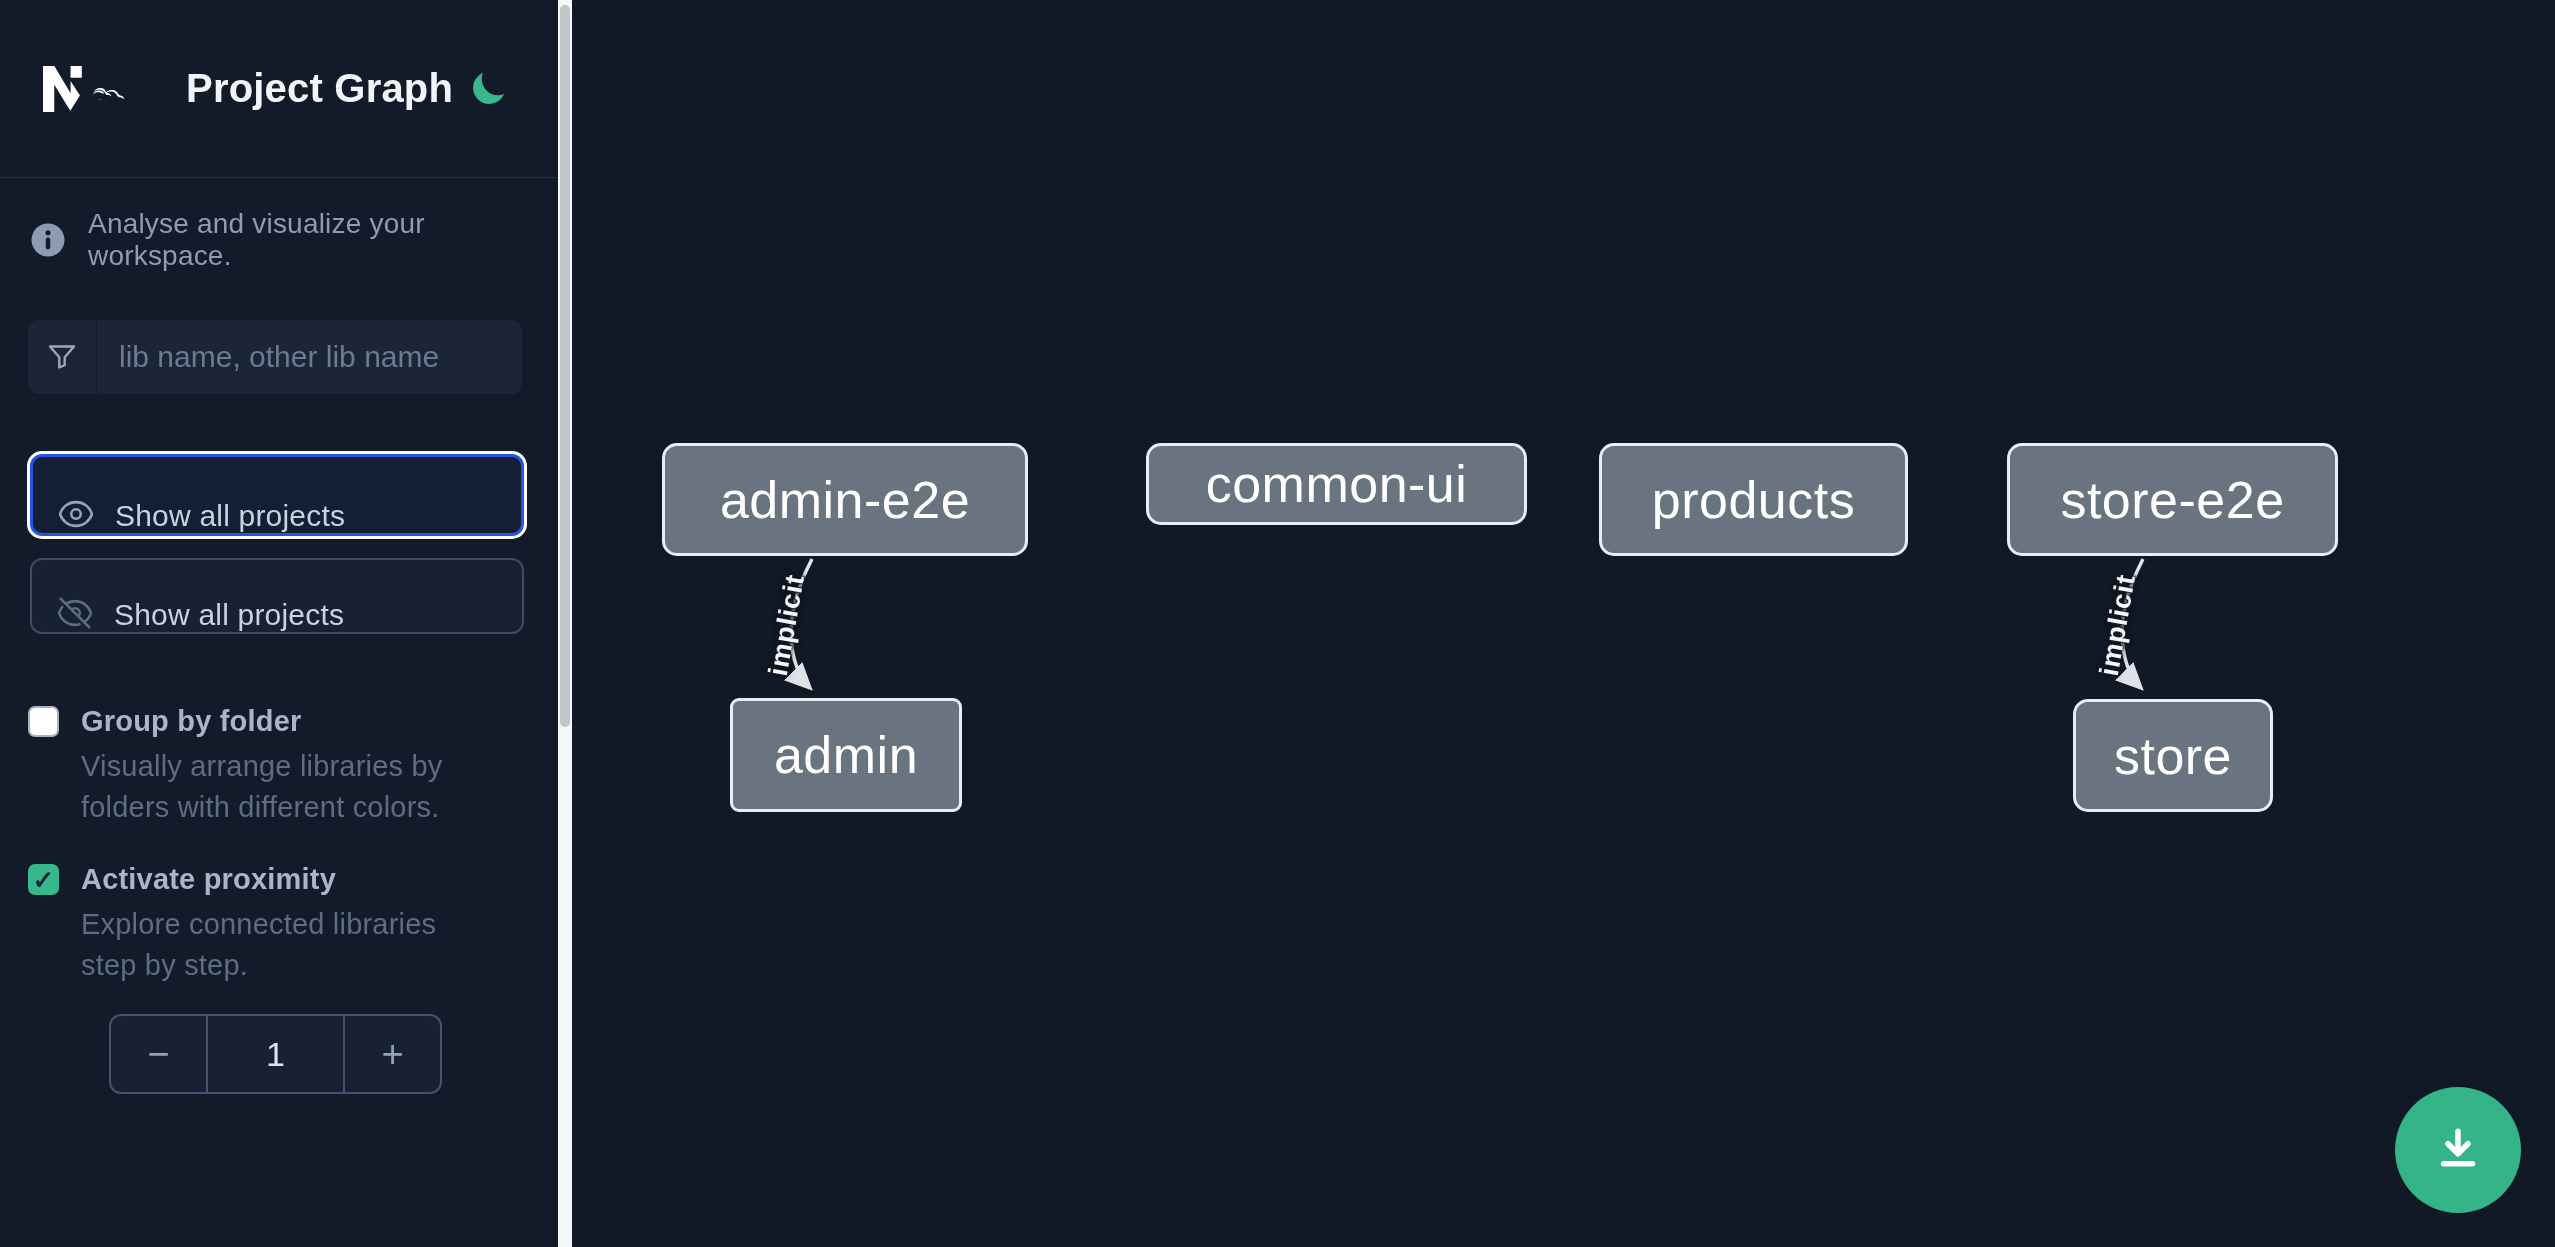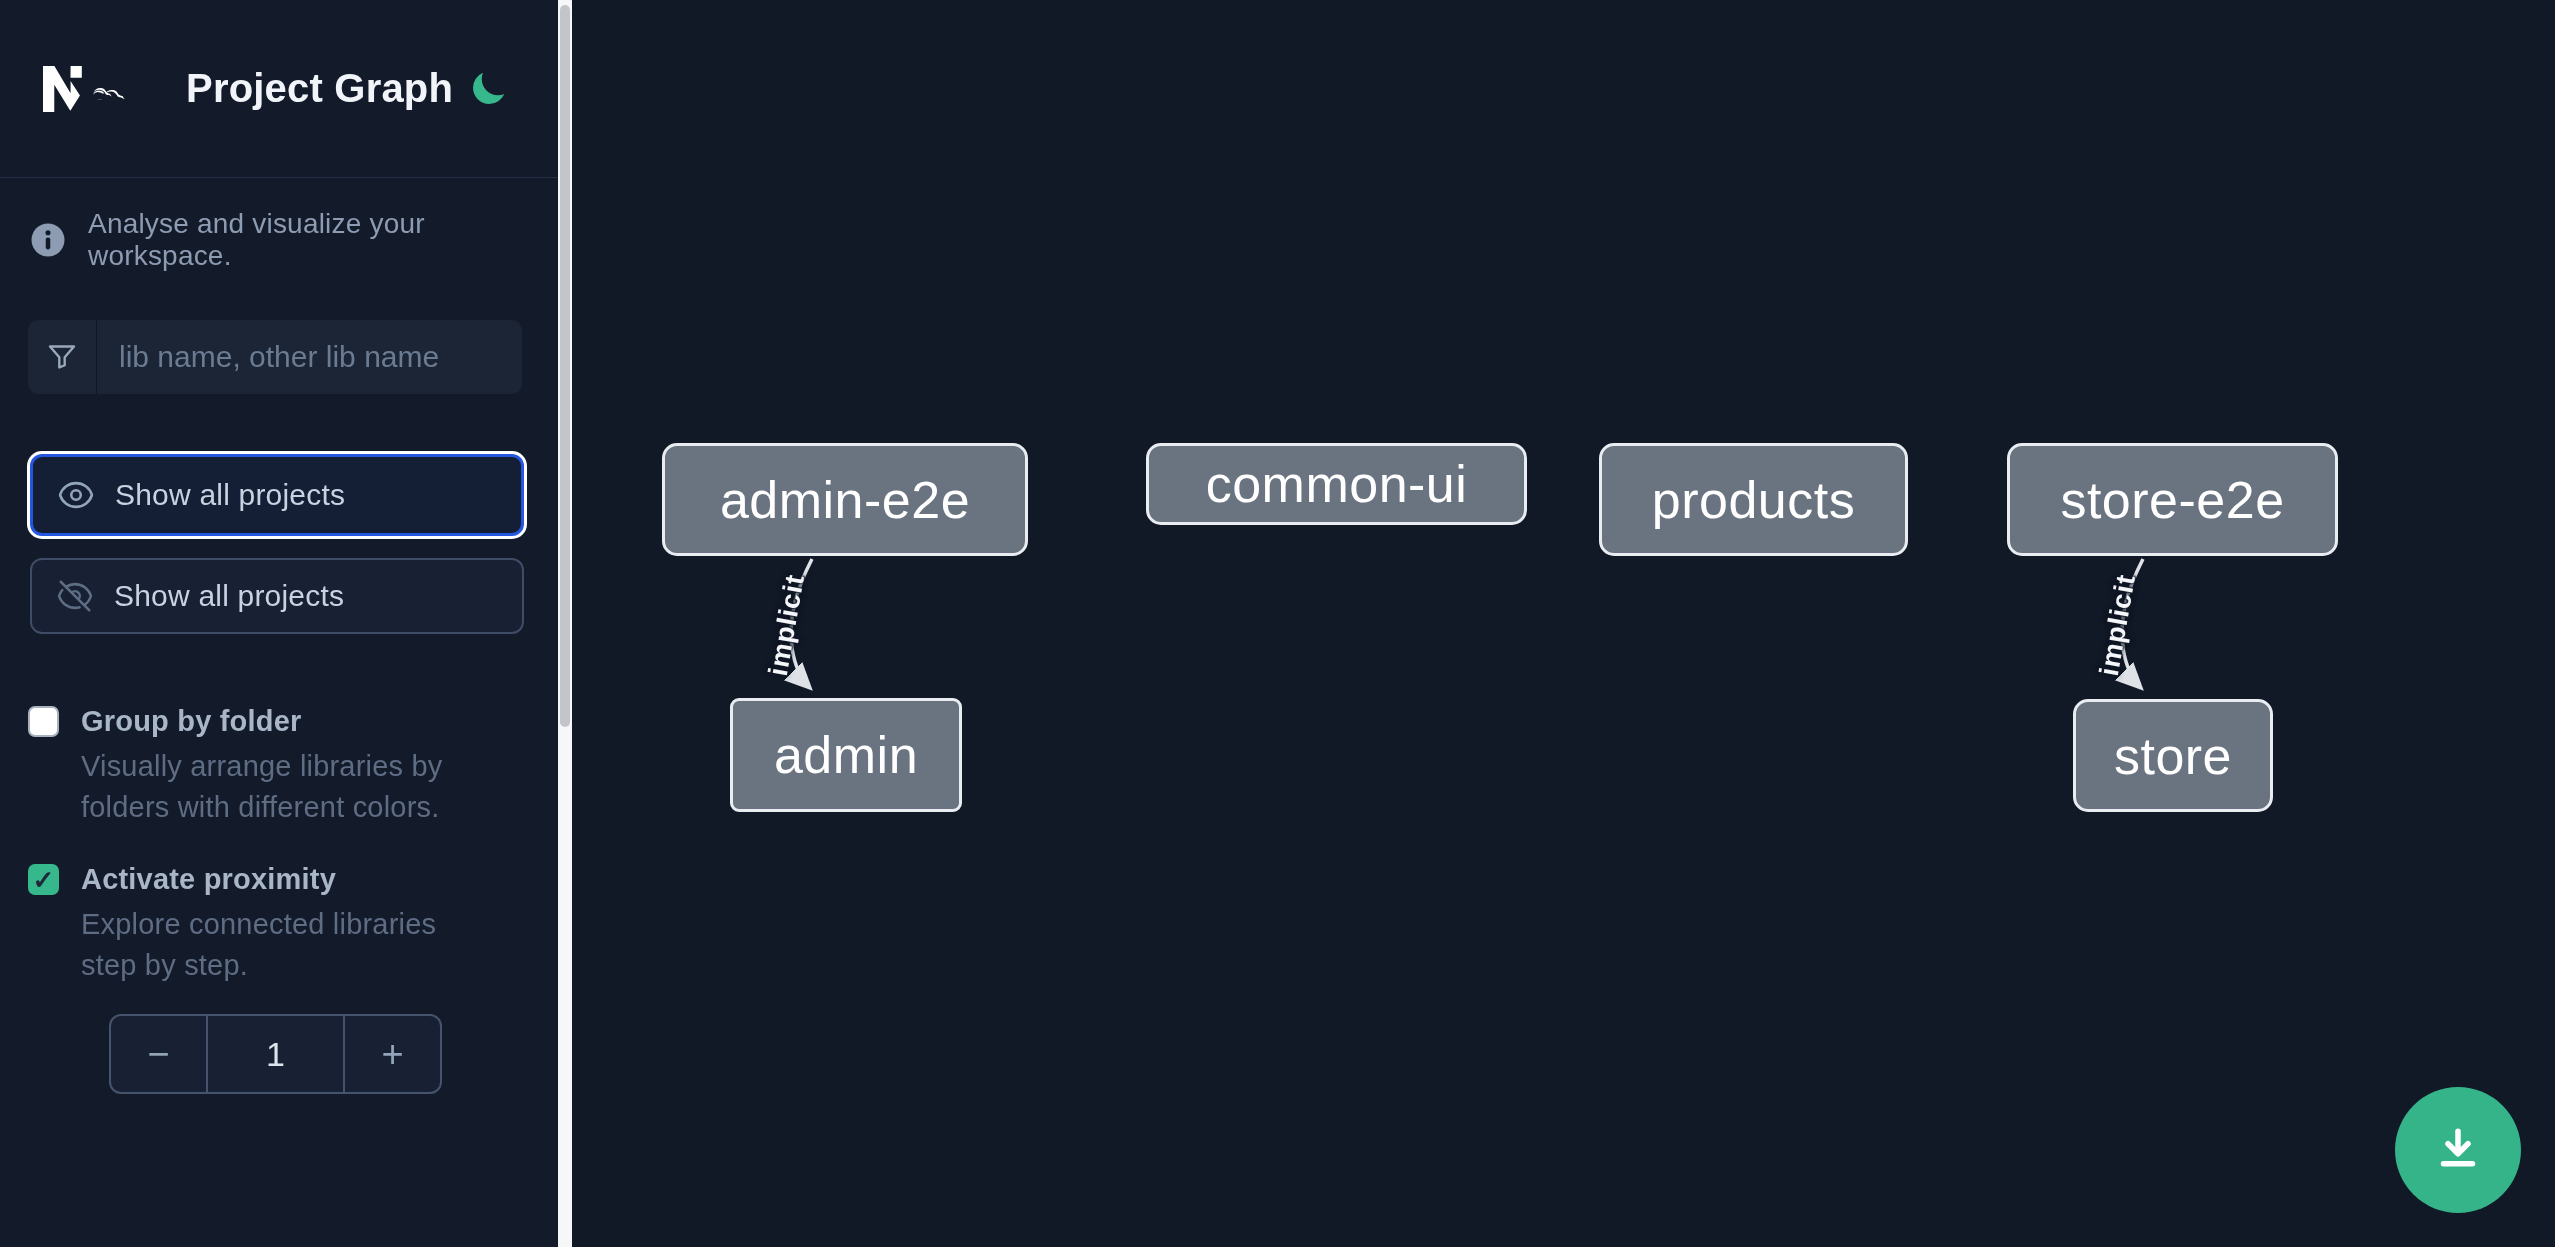--- a/index.html
+++ b/index.html
@@ -80,21 +80,21 @@
   .check-texts{width:418px;}
   .check-label{
     font-size:29px;font-weight:700;color:#a9b6c8;letter-spacing:.2px;
     cursor:pointer;line-height:34px;
   }
   .check-desc{
     margin-top:8px;font-size:29px;color:#5e6d84;line-height:41px;letter-spacing:.2px;
   }
   
   .side-btn{
-    margin:0 30px;box-sizing:border-box;width:494px;display:flex;align-items:center;
+    margin:0 30px;box-sizing:border-box;width:494px;display:flex;align-items:flex-end;
     gap:20px;padding:0 24px;cursor:pointer;
     font-family:"Liberation Sans", sans-serif;
     background:#182133;border-radius:12px;
   }
   .btn-show{
     margin-top:60px;height:82px;
     border:3px solid #2456e0;box-shadow:0 0 0 3px #ffffff;
     background:#141f36;
   }
   .btn-hide{

